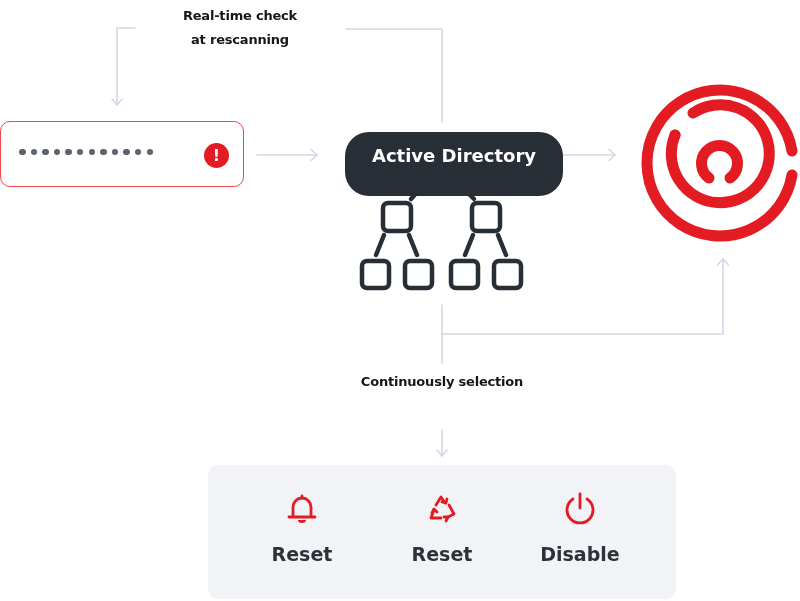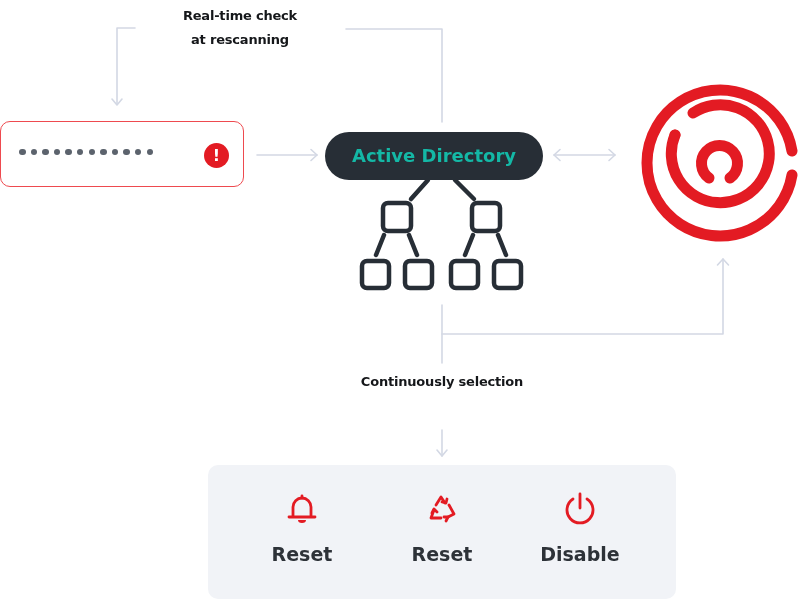--- a/index.html
+++ b/index.html
@@ -4,21 +4,21 @@
 <style>
   html, body { margin:0; padding:0; background:#ffffff; }
   body { width:800px; height:601px; position:relative; overflow:hidden; font-family:"DejaVu Sans","Liberation Sans",sans-serif; color:#1d1f22; }
   .abs { position:absolute; }
   .heading { font-weight:bold; font-size:13px; line-height:24px; text-align:center; color:#15171a; letter-spacing:-0.2px; }
   #connectors { position:absolute; left:0; top:0; }
   .pw-field { left:0; top:121px; width:244px; height:66px; border:1.5px solid #ee4a4f; border-radius:10px; background:#fff; box-sizing:border-box; }
   .pw-dots { position:absolute; left:18px; top:24px; height:12px; display:flex; gap:5.1px; align-items:center; }
   .pw-dot { width:6.5px; height:6.5px; border-radius:50%; background:#5c636d; }
   .warn { position:absolute; left:203px; top:21px; width:25px; height:25px; border-radius:50%; background:#e31b23; color:#fff; font-weight:bold; font-size:16px; line-height:25px; text-align:center; }
-  .ad-pill { left:325px; top:132px; width:218px; height:48px; border-radius:24px; background:#272e36; color:#14b8a6; font-weight:bold; font-size:18px; line-height:48px; text-align:center; }
+  .ad-pill { left:345px; top:132px; width:218px; height:64px; border-radius:24px; background:#272e36; color:#ffffff; font-weight:bold; font-size:18px; line-height:48px; text-align:center; }
   .panel { left:208px; top:465px; width:468px; height:134px; background:#f1f3f7; border-radius:10px; }
   .action { position:absolute; top:24px; width:140px; text-align:center; }
   .action .ic { display:block; margin:0 auto; width:40px; height:40px; }
   .action .lbl { display:block; margin-top:14px; font-weight:bold; font-size:19px; color:#2d3238; }
 </style>
 </head>
 <body>
 
 <svg id="connectors" width="800" height="601">
   <g fill="none" stroke="#d3d8e4" stroke-width="1.6" stroke-linecap="round" stroke-linejoin="round">

